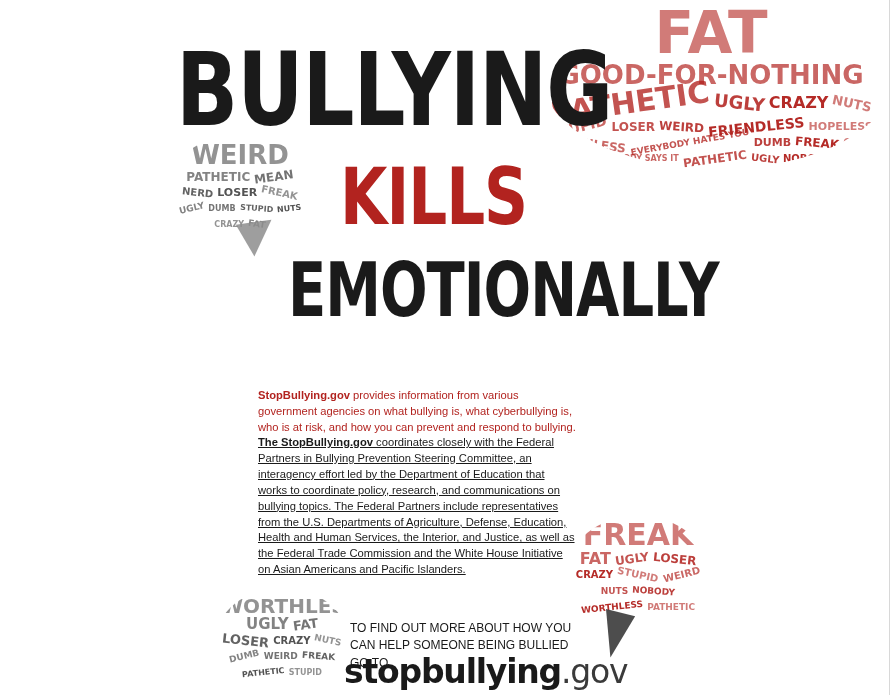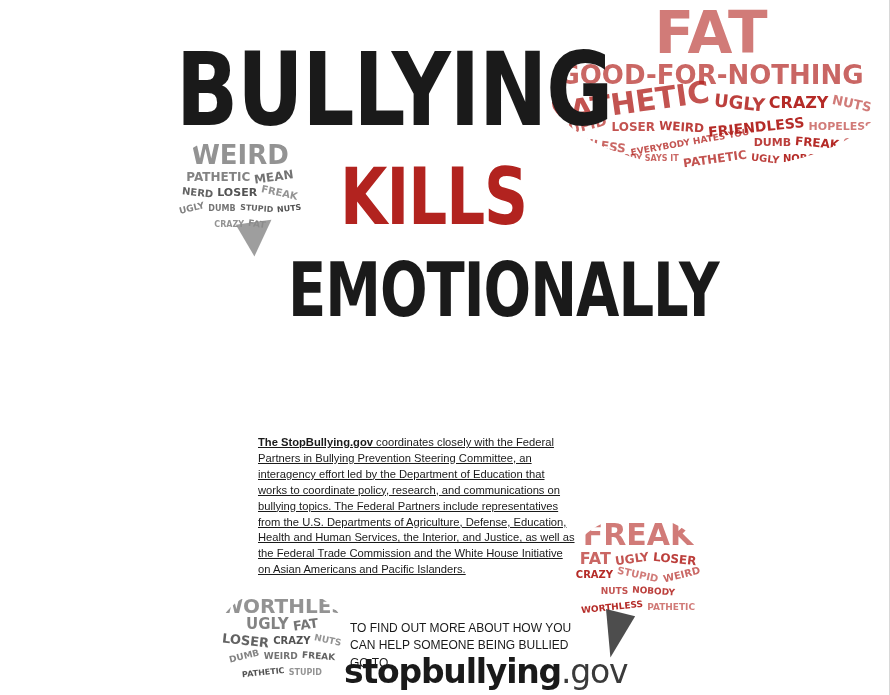--- a/index.html
+++ b/index.html
@@ -225,20 +225,23 @@
   <div class="headline" id="line-bullying">BULLYING</div>
 
   <div class="cloud" id="cloud-left">
     <div class="words"><span class="w" style="font-size: 26px; transform: rotate(0deg); opacity: 0.6;">WEIRD</span><span class="w" style="font-size: 12px; transform: rotate(0deg); opacity: 0.69;">PATHETIC</span><span class="w" style="font-size: 12px; transform: rotate(-8deg); opacity: 0.78;">MEAN</span><span class="w" style="font-size: 10px; transform: rotate(6deg); opacity: 0.87;">NERD</span><span class="w" style="font-size: 11px; transform: rotate(0deg); opacity: 0.96;">LOSER</span><span class="w" style="font-size: 10px; transform: rotate(12deg); opacity: 0.6;">FREAK</span><span class="w" style="font-size: 9px; transform: rotate(-14deg); opacity: 0.69;">UGLY</span><span class="w" style="font-size: 8px; transform: rotate(0deg); opacity: 0.78;">DUMB</span><span class="w" style="font-size: 8px; transform: rotate(4deg); opacity: 0.87;">STUPID</span><span class="w" style="font-size: 8px; transform: rotate(-6deg); opacity: 0.96;">NUTS</span><span class="w" style="font-size: 8px; transform: rotate(0deg); opacity: 0.6;">CRAZY</span><span class="w" style="font-size: 9px; transform: rotate(8deg); opacity: 0.69;">FAT</span></div>
   </div>
   <div id="cloud-left-tail"></div>
 
   <div class="headline" id="line-kills">KILLS</div>
   <div class="headline" id="line-emotionally">EMOTIONALLY</div>
 
+  <div class="para" id="para-red">
+    <b>StopBullying.gov</b><span> provides information from various government agencies on what bullying is, what cyberbullying is, who is at risk, and how you can prevent and respond to bullying.</span>
+  </div>
 
   <div class="para" id="para-black">
     <b>The StopBullying.gov</b><span> coordinates closely with the Federal Partners in Bullying Prevention Steering Committee, an interagency effort led by the Department of Education that works to coordinate policy, research, and communications on bullying topics. The Federal Partners include representatives from the U.S. Departments of Agriculture, Defense, Education, Health and Human Services, the Interior, and Justice, as well as the Federal Trade Commission and the White House Initiative on Asian Americans and Pacific Islanders.</span>
   </div>
 
   <div class="cloud" id="cloud-freak">
     <div class="words"><span class="w" style="font-size: 30px; transform: rotate(0deg); opacity: 0.6;">FREAK</span><span class="w" style="font-size: 16px; transform: rotate(0deg); opacity: 0.69;">FAT</span><span class="w" style="font-size: 12px; transform: rotate(-8deg); opacity: 0.78;">UGLY</span><span class="w" style="font-size: 12px; transform: rotate(6deg); opacity: 0.87;">LOSER</span><span class="w" style="font-size: 10px; transform: rotate(0deg); opacity: 0.96;">CRAZY</span><span class="w" style="font-size: 10px; transform: rotate(12deg); opacity: 0.6;">STUPID</span><span class="w" style="font-size: 10px; transform: rotate(-14deg); opacity: 0.69;">WEIRD</span><span class="w" style="font-size: 9px; transform: rotate(0deg); opacity: 0.78;">NUTS</span><span class="w" style="font-size: 9px; transform: rotate(4deg); opacity: 0.87;">NOBODY</span><span class="w" style="font-size: 9px; transform: rotate(-6deg); opacity: 0.96;">WORTHLESS</span><span class="w" style="font-size: 9px; transform: rotate(0deg); opacity: 0.6;">PATHETIC</span></div>
   </div>
   <div id="cloud-freak-tail"></div>
 

